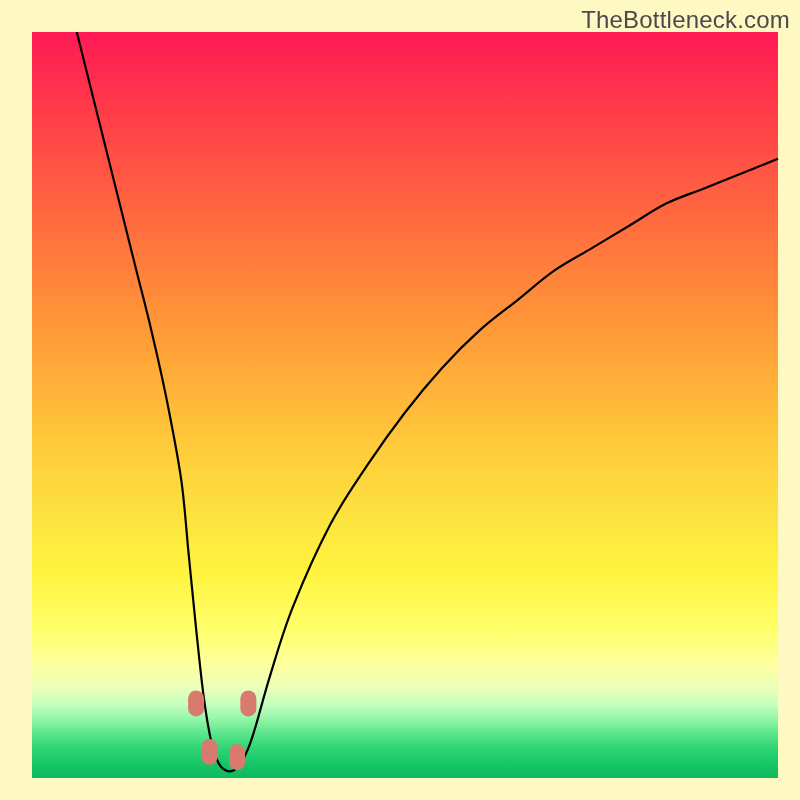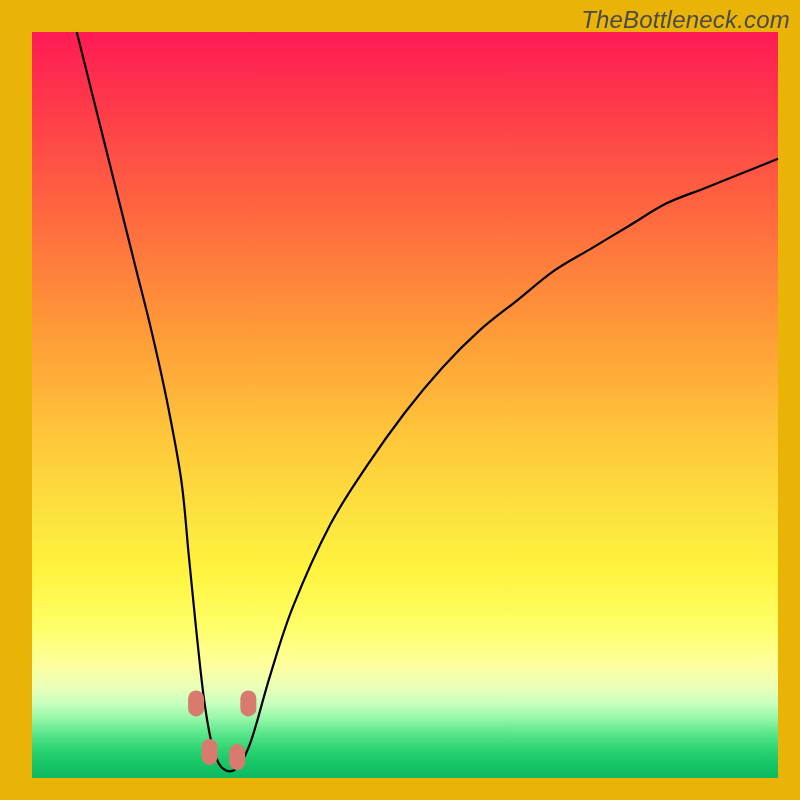--- a/index.html
+++ b/index.html
@@ -10,22 +10,21 @@
     background: #000;
     overflow: hidden;
     font-family: Arial, Helvetica, sans-serif;
   }
   .frame {
     position: absolute;
     left: 0;
     top: 0;
     width: 800px;
     height: 800px;
-    background: #eab308;
-    font-style: italic;
+    background: #fef9c3;
   }
   .plot-area {
     position: absolute;
     left: 32px;
     top: 32px;
     width: 746px;
     height: 746px;
     background: linear-gradient(
       to bottom,
       #ff1a55 0%,

